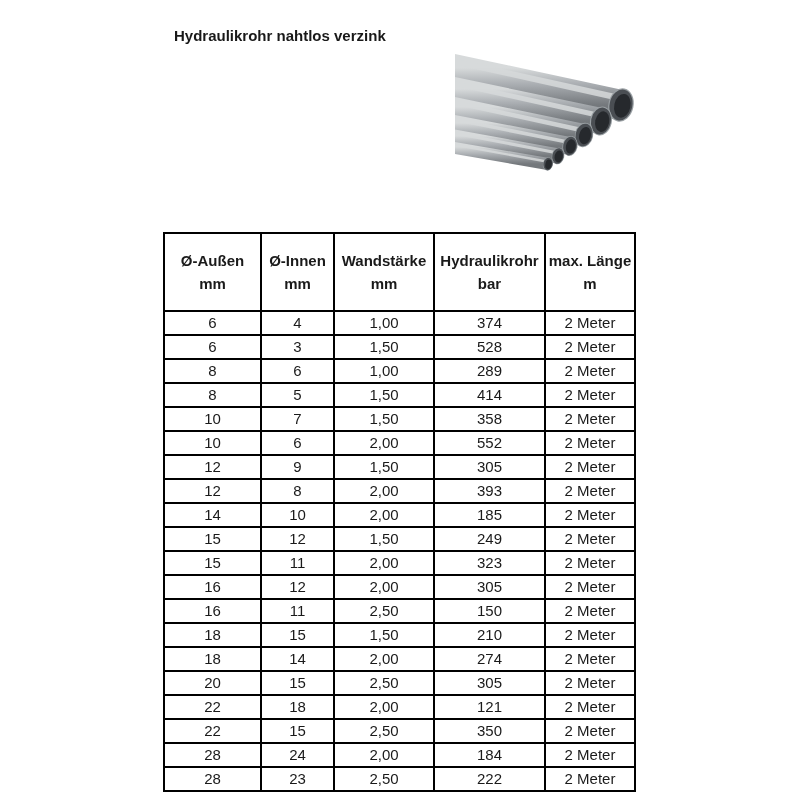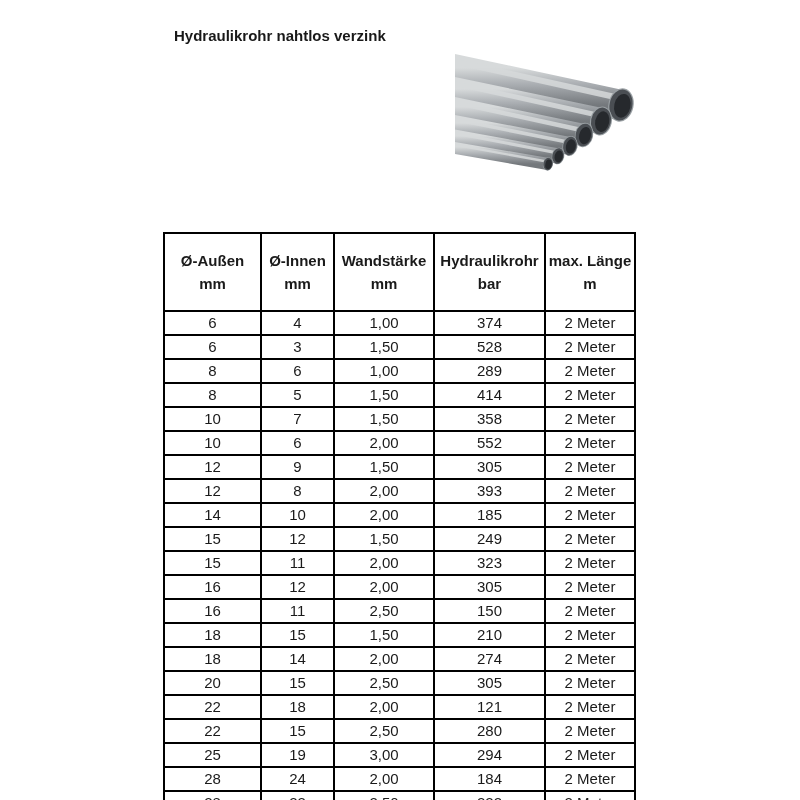--- a/index.html
+++ b/index.html
@@ -275,28 +275,21 @@
         <td>22</td>
         <td>18</td>
         <td>2,00</td>
         <td>121</td>
         <td>2 Meter</td>
       </tr>
       <tr>
         <td>22</td>
         <td>15</td>
         <td>2,50</td>
-        <td>280</td>
-        <td>2 Meter</td>
-      </tr>
-      <tr>
-        <td>25</td>
-        <td>19</td>
-        <td>3,00</td>
-        <td>294</td>
+        <td>350</td>
         <td>2 Meter</td>
       </tr>
       <tr>
         <td>28</td>
         <td>24</td>
         <td>2,00</td>
         <td>184</td>
         <td>2 Meter</td>
       </tr>
       <tr>

